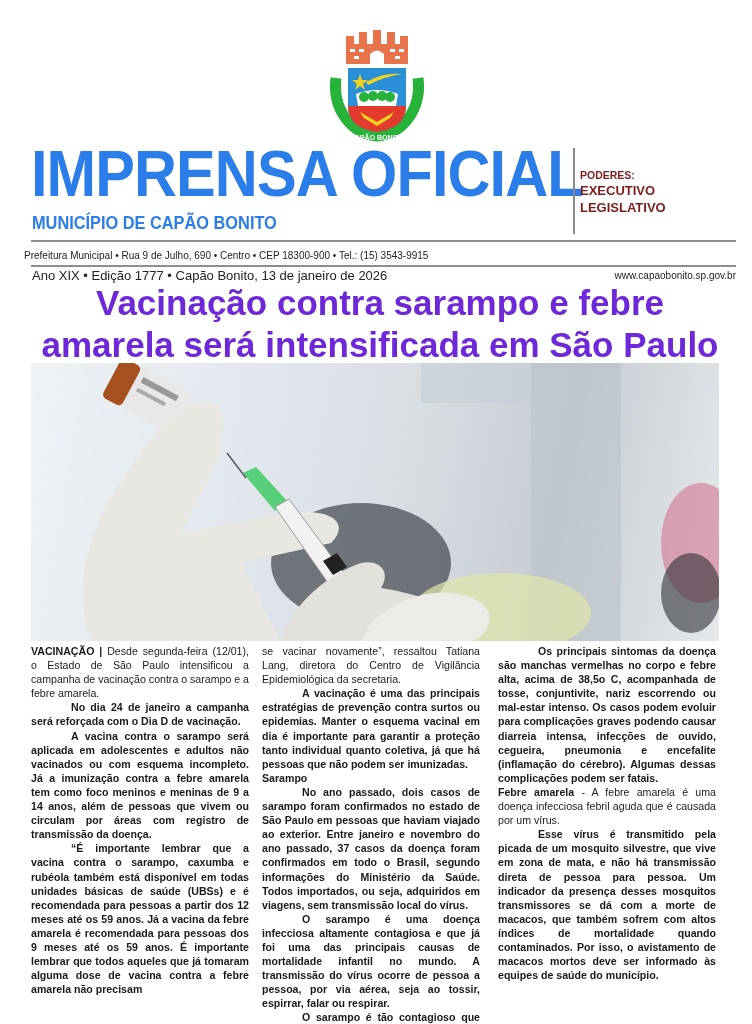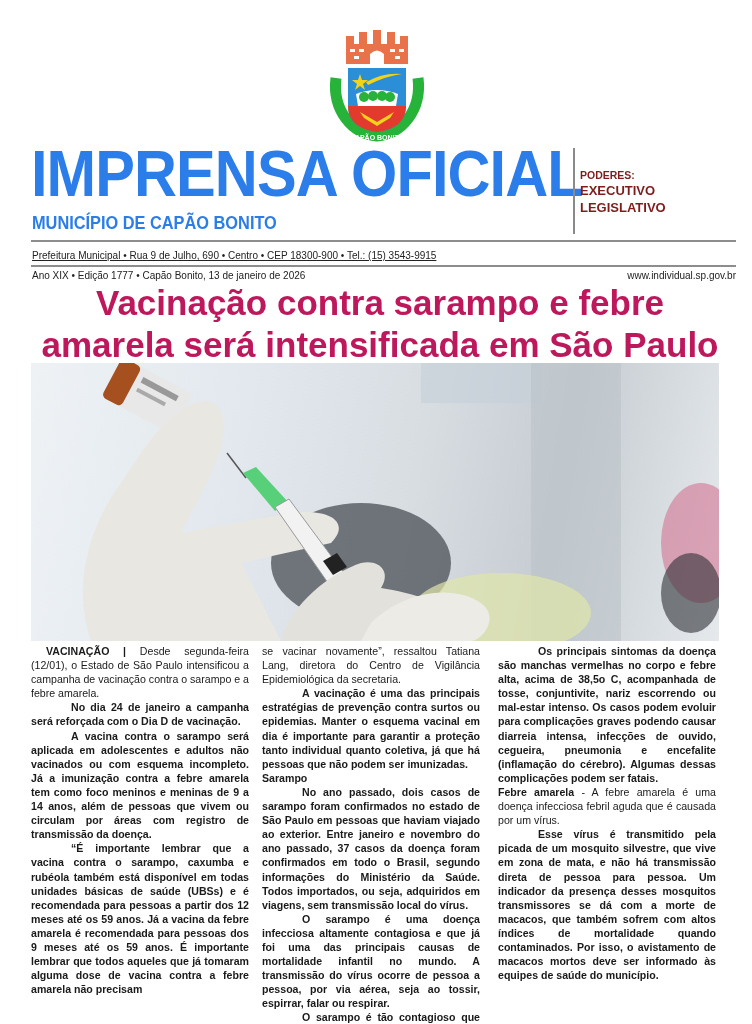--- a/index.html
+++ b/index.html
@@ -27,36 +27,36 @@
   }
   .powers { position: absolute; left: 580px; top: 168px; width: 120px; text-align: left; color: #7f1d1d; }
   .powers .p-label { font-weight: 700; font-size: 10.5px; line-height: 14px; }
   .powers .p-item { font-weight: 700; font-size: 13px; line-height: 17px; }
 
   .rule { position: absolute; left: 31px; right: 16px; height: 2px; background: #8d8d8d; }
   .rule.r1 { top: 240px; }
   .rule.r2 { top: 265px; height: 1.5px; }
 
   .address-line {
-    position: absolute; left: 32px; top: 250px;
-    font-size: 10px; line-height: 12px; color: #222; white-space: nowrap; text-decoration: underline;
+    position: absolute; left: 24px; top: 250px;
+    font-size: 10px; line-height: 12px; color: #222; white-space: nowrap;
   }
   .edition-line {
     position: absolute; left: 32px; top: 270px;
-    font-size: 10px; line-height: 12px; color: #222; white-space: nowrap;
+    font-size: 13px; line-height: 12px; color: #222; white-space: nowrap;
   }
   .website {
     position: absolute; right: 16px; top: 270px;
     font-size: 10px; line-height: 12px; color: #222; white-space: nowrap;
   }
 
   
   .headline {
     position: absolute; left: 20px; width: 720px; top: 282px;
-    text-align: center; font-weight: 700; font-size: 35px; line-height: 42px; color: #be185d;
+    text-align: center; font-weight: 700; font-size: 35px; line-height: 42px; color: #6d28d9;
   }
 
   
   .photo {
     position: absolute; left: 31px; top: 363px; width: 688px; height: 278px; overflow: hidden;
     background: linear-gradient(100deg, #eef2f5 0%, #e2e8ee 30%, #d8dde2 55%, #c6ccd2 75%, #e5e9ec 100%);
   }
   .photo svg { position: absolute; left: 0; top: 0; }
 
   
@@ -64,21 +64,21 @@
     position: absolute; top: 644px; width: 218px;
     font-size: 10.6px; line-height: 14.1px; color: #1a1a1a;
     text-align: justify; hyphens: none;
   }
   .col.c1 { left: 31px; }
   .col.c2 { left: 262px; }
   .col.c3 { left: 498px; }
   .col p { margin: 0; }
   .col p.indent { text-indent: 40px; font-weight: bold; }
   .col p.last-left { text-align-last: left; }
-  .col .kicker { font-weight: 700; margin-left: 15px; }
+  .col .kicker { font-weight: 700; }
   .col .subhead { font-weight: 700; }
   .col .bold { font-weight: 700; }
 </style>
 </head>
 <body>
 
 <div class="crest">
   <svg width="102" height="112" viewBox="0 0 102 112">
 
     <path d="M10 48 C6 80, 26 104, 51 106 C76 104, 96 80, 92 48" fill="none" stroke="#27b33a" stroke-width="11"></path>
@@ -127,21 +127,21 @@
 <div class="powers">
   <div class="p-label">PODERES:</div>
   <div class="p-item">EXECUTIVO</div>
   <div class="p-item">LEGISLATIVO</div>
 </div>
 
 <div class="rule r1"></div>
 <div class="address-line">Prefeitura Municipal • Rua 9 de Julho, 690 • Centro • CEP 18300-900 • Tel.: (15) 3543-9915</div>
 <div class="rule r2"></div>
 <div class="edition-line">Ano XIX • Edição 1777 • Capão Bonito, 13 de janeiro de 2026</div>
-<div class="website">www.individual.sp.gov.br</div>
+<div class="website">www.capaobonito.sp.gov.br</div>
 
 <h1 class="headline">
   <span>Vacinação contra sarampo e febre</span><br>
   <span>amarela será intensificada em São Paulo</span>
 </h1>
 
 <div class="photo" title="Gloved hands drawing vaccine from a vial with a syringe">
   <svg width="688" height="278" viewBox="0 0 688 278">
 
     <rect x="390" y="0" width="120" height="40" fill="#c5ced8" opacity="0.6"></rect>

